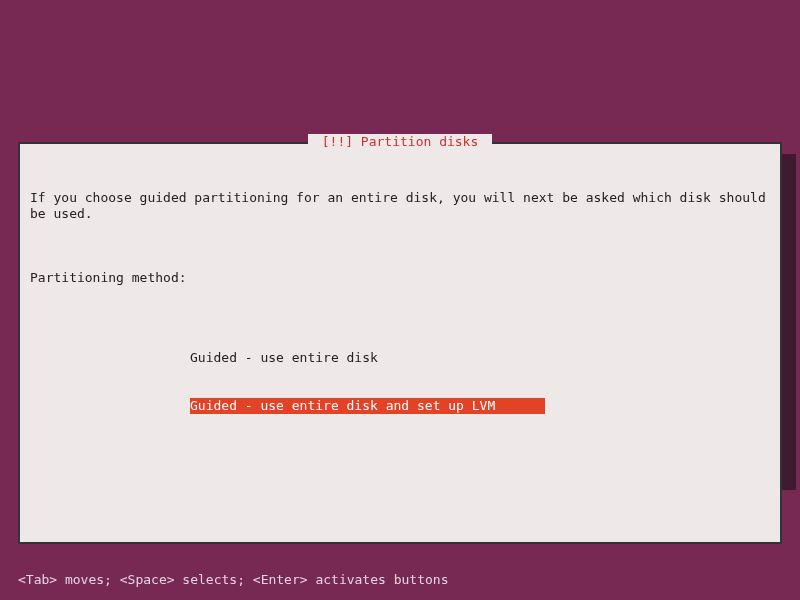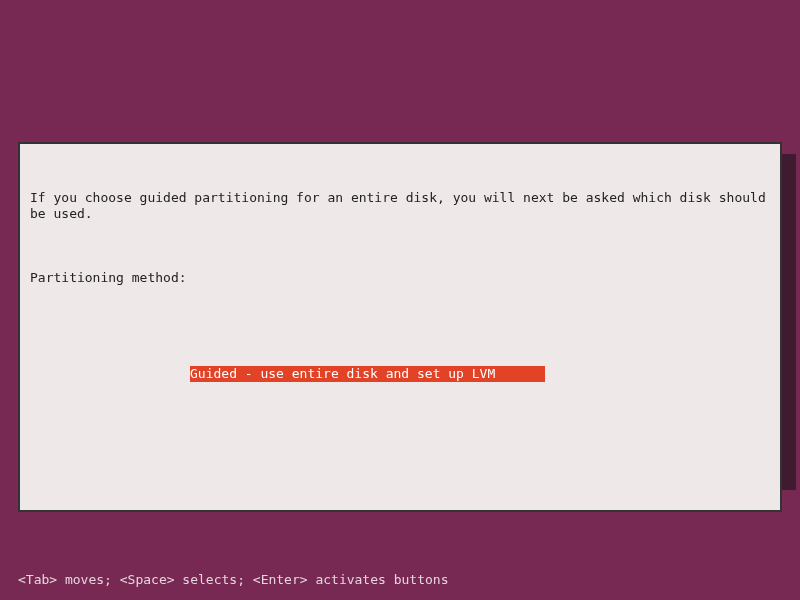--- a/index.html
+++ b/index.html
@@ -49,21 +49,21 @@
       white-space: pre;
     }
     .content {
       padding: 14px 10px 16px 10px;
       white-space: pre-wrap;
     }
     .para {
       margin-bottom: 16px;
     }
     .prompt {
-      margin-bottom: 16px;
+      margin-bottom: 0;
     }
     .options {
       margin-left: 160px;
       margin-bottom: 16px;
     }
     .option {
       white-space: pre;
     }
     .option.selected {
       background: #e24226;
@@ -81,24 +81,28 @@
       font-family: "DejaVu Sans Mono", "Courier New", monospace;
       font-size: 13px;
     }
   </style>
 </head>
 <body>
 
 <div class="shadow"></div>
 
 <div class="dialog">
+  <div class="title-wrap">
+    <span class="title"> [!!] Partition disks </span>
+  </div>
   <div class="content">
     <div class="para">If you choose guided partitioning for an entire disk, you will next be asked which disk should be used.</div>
     <div class="prompt">Partitioning method:</div>
     <div class="options">
+      <div class="option">Guided - use entire disk</div>
       <div><span class="option selected">Guided - use entire disk and set up LVM</span></div>
       
     </div>
     
   </div>
 </div>
 
 <div class="statusbar">&lt;Tab&gt; moves; &lt;Space&gt; selects; &lt;Enter&gt; activates buttons</div>
 
 </body></html>

